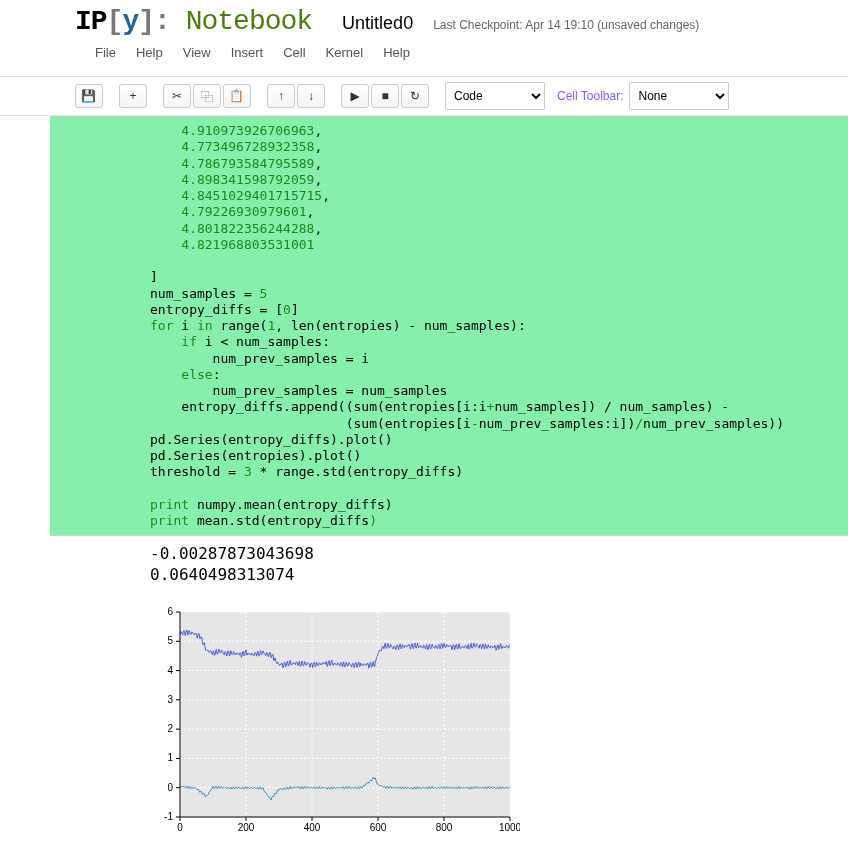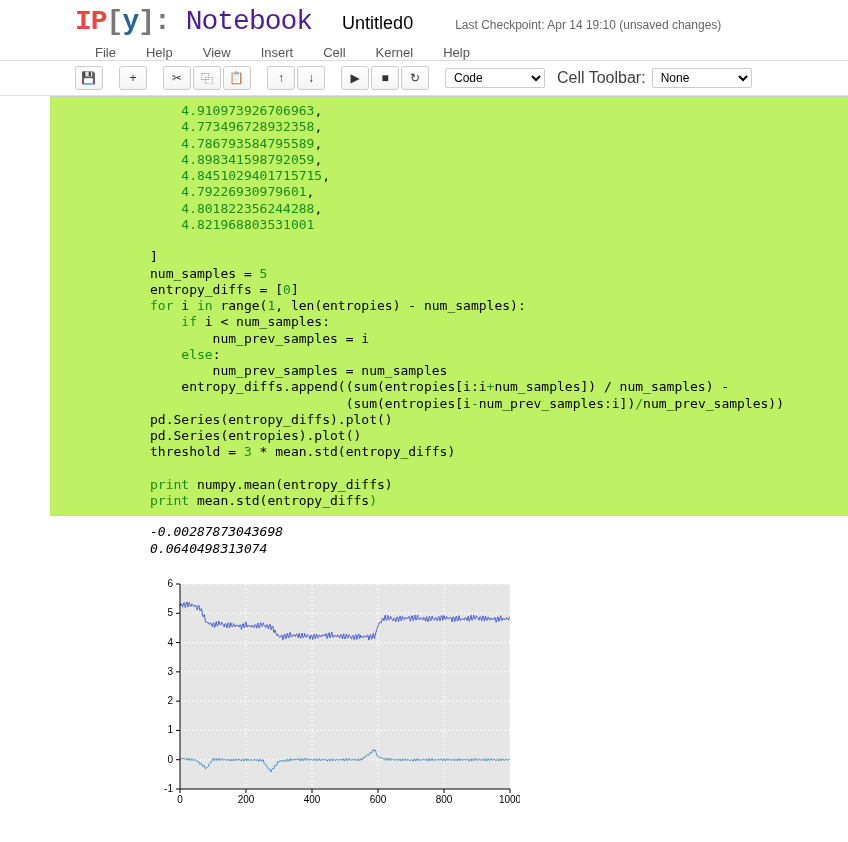--- a/index.html
+++ b/index.html
@@ -1,54 +1,54 @@
 <!DOCTYPE html>
 <html><head>
 <meta charset="utf-8">
 <style>
 * { box-sizing: border-box; margin: 0; padding: 0; }
 body { font-family: "Helvetica Neue", Helvetica, Arial, sans-serif; font-size: 13px; color: #000; background: #fff; width: 848px; }
 .header { display: flex; align-items: baseline; padding: 6px 0 4px 75px; }
 .logo { font-family: "Courier New", monospace; font-size: 28px; font-weight: bold; letter-spacing: -1px; }
-.logo .ip { color: #ef4444; }
+.logo .ip { color: #000000; }
 .logo .bracket { color: #777; }
 .logo .y { color: #2a6496; }
 .logo .nb { color: #555; font-weight: normal; }
-.title-area { margin-left: 30px; display: flex; align-items: baseline; gap: 12px; }
+.title-area { margin-left: 30px; display: flex; align-items: baseline; gap: 20px; }
 .nb-title { font-size: 18px; color: #000; }
-.checkpoint { font-size: 12px; color: #666; margin-left: 30px; }
-.menubar { display: flex; gap: 30px; padding: 4px 0 0 95px; border-bottom: 1px solid #ddd; }
+.checkpoint { font-size: 12px; color: #666; }
+.menubar { display: flex; gap: 20px; padding: 4px 0 16px 95px; border-bottom: 1px solid #ddd; }
 .menu-item { color: #555; font-size: 13px; cursor: pointer; }
 .toolbar { display: flex; align-items: center; gap: 4px; padding: 5px 0 5px 75px; border-bottom: 1px solid #e0e0e0; background: #fff; }
 .tb-btn { width: 28px; height: 24px; border: 1px solid #ccc; border-radius: 3px; background: linear-gradient(#fff,#f4f4f4); display: inline-flex; align-items: center; justify-content: center; font-size: 12px; cursor: pointer; color: #333; }
 .tb-group { display: flex; gap: 2px; }
 .tb-sep { width: 8px; }
-.tb-select { height: 20px; border: 1px solid #ccc; border-radius: 2px; font-size: 12px; padding: 0 4px; background: #fff; }
-.tb-label { font-size: 16px; color: #404040; margin-left: 8px; margin-right: 2px; }
+.tb-select { height: 28px; border: 1px solid #ccc; border-radius: 2px; font-size: 12px; padding: 0 4px; background: #fff; }
+.tb-label { font-size: 12px; color: #8b5cf6; margin-left: 8px; margin-right: 2px; }
 .notebook-body { padding: 0 0 0 50px; }
 .cell { margin: 0; }
-.input-area { background: #bef264; border: 1px solid #cfcfcf; border-left: none; border-right: none; padding: 6px 10px 6px 100px; font-family: "DejaVu Sans Mono","Courier New",monospace; font-size: 13px; line-height: 1.25; white-space: pre; overflow-x: auto; color: #000; }
-.output-area { padding: 8px 10px 6px 100px; font-family: "DejaVu Sans Mono","Courier New",monospace; font-size: 13px; line-height: 1.3; white-space: pre; font-style: italic; }
+.input-area { background: #86efac; border: 1px solid #cfcfcf; border-left: none; border-right: none; padding: 6px 10px 6px 100px; font-family: "DejaVu Sans Mono","Courier New",monospace; font-size: 13px; line-height: 1.25; white-space: pre; overflow-x: auto; color: #000; }
+.output-area { padding: 8px 10px 6px 100px; font-family: "DejaVu Sans Mono","Courier New",monospace; font-size: 16px; line-height: 1.3; white-space: pre; }
 .tok-num { color: #1a8b1a; }
 .tok-kw { color: #1a8b1a; font-weight: normal; }
 .tok-builtin { color: #1a8b1a; }
 .chart-wrap { margin: 10px 0 0 100px; }
 svg { display: block; }
 .axis-line { stroke: #000; stroke-width: 1; }
 .grid-line { stroke: #fff; stroke-width: 1; stroke-dasharray: 2,2; }
 .tick-label { font-family: sans-serif; font-size: 10px; fill: #000; }
 .series1 { stroke: #4a5fcf; stroke-width: 1; fill: none; }
 .series2 { stroke: #3a8fc7; stroke-width: 1; fill: none; }
 </style>
 </head>
 <body>
 
 <div class="header">
   <span class="logo">
-    <span class="ip">IP</span><span class="bracket">[</span><span class="y">y</span><span class="bracket">]</span><span class="bracket">:</span> <span class="nb" style="color:#4c1d95;">Notebook</span>
+    <span class="ip">IP</span><span class="bracket">[</span><span class="y">y</span><span class="bracket">]</span><span class="bracket">:</span> <span class="nb" style="color:#4d7c0f;">Notebook</span>
   </span>
   <span class="title-area">
     <span class="nb-title">Untitled0</span>
     <span class="checkpoint">Last Checkpoint: Apr 14 19:10 (unsaved changes)</span>
   </span>
 </div>
 
 <div class="menubar">
   <span class="menu-item">File</span>
   <span class="menu-item">Help</span>
@@ -126,21 +126,21 @@
 <span>entropy_diffs = [</span><span class="tok-num">0</span><span>]</span>
 <span class="tok-kw">for</span><span> i </span><span class="tok-kw">in</span><span> range(</span><span class="tok-num">1</span><span>, len(entropies) - num_samples):</span>
     <span class="tok-kw">if</span><span> i &lt; num_samples:</span>
 <span>        num_prev_samples = i</span>
     <span class="tok-kw">else</span><span>:</span>
 <span>        num_prev_samples = num_samples</span>
 <span>    entropy_diffs.append((sum(entropies[i:i</span><span class="tok-builtin">+</span><span>num_samples]) / num_samples) -</span>
 <span>                         (sum(entropies[i</span><span class="tok-builtin">-</span><span>num_prev_samples:i])</span><span class="tok-builtin">/</span><span>num_prev_samples))</span>
 <span>pd.Series(entropy_diffs).plot()</span>
 <span>pd.Series(entropies).plot()</span>
-<span>threshold = </span><span class="tok-num">3</span><span> * mean.std(entropy_diffs)</span>
+<span>threshold = </span><span class="tok-num">3</span><span> * range.std(entropy_diffs)</span>
 
 <span class="tok-kw">print</span><span> numpy.mean(entropy_diffs)</span>
 <span class="tok-kw">print</span><span> mean.std(entropy_diffs</span><span class="tok-builtin">)</span></div>
 
     <div class="output-area"><span>-0.00287873043698</span>
 <span>0.0640498313074</span></div>
 
     <div class="chart-wrap">
       <svg id="chart-svg" width="370" height="235">
           <rect x="30" y="10" width="330" height="205" fill="#e6e6e6"></rect>

